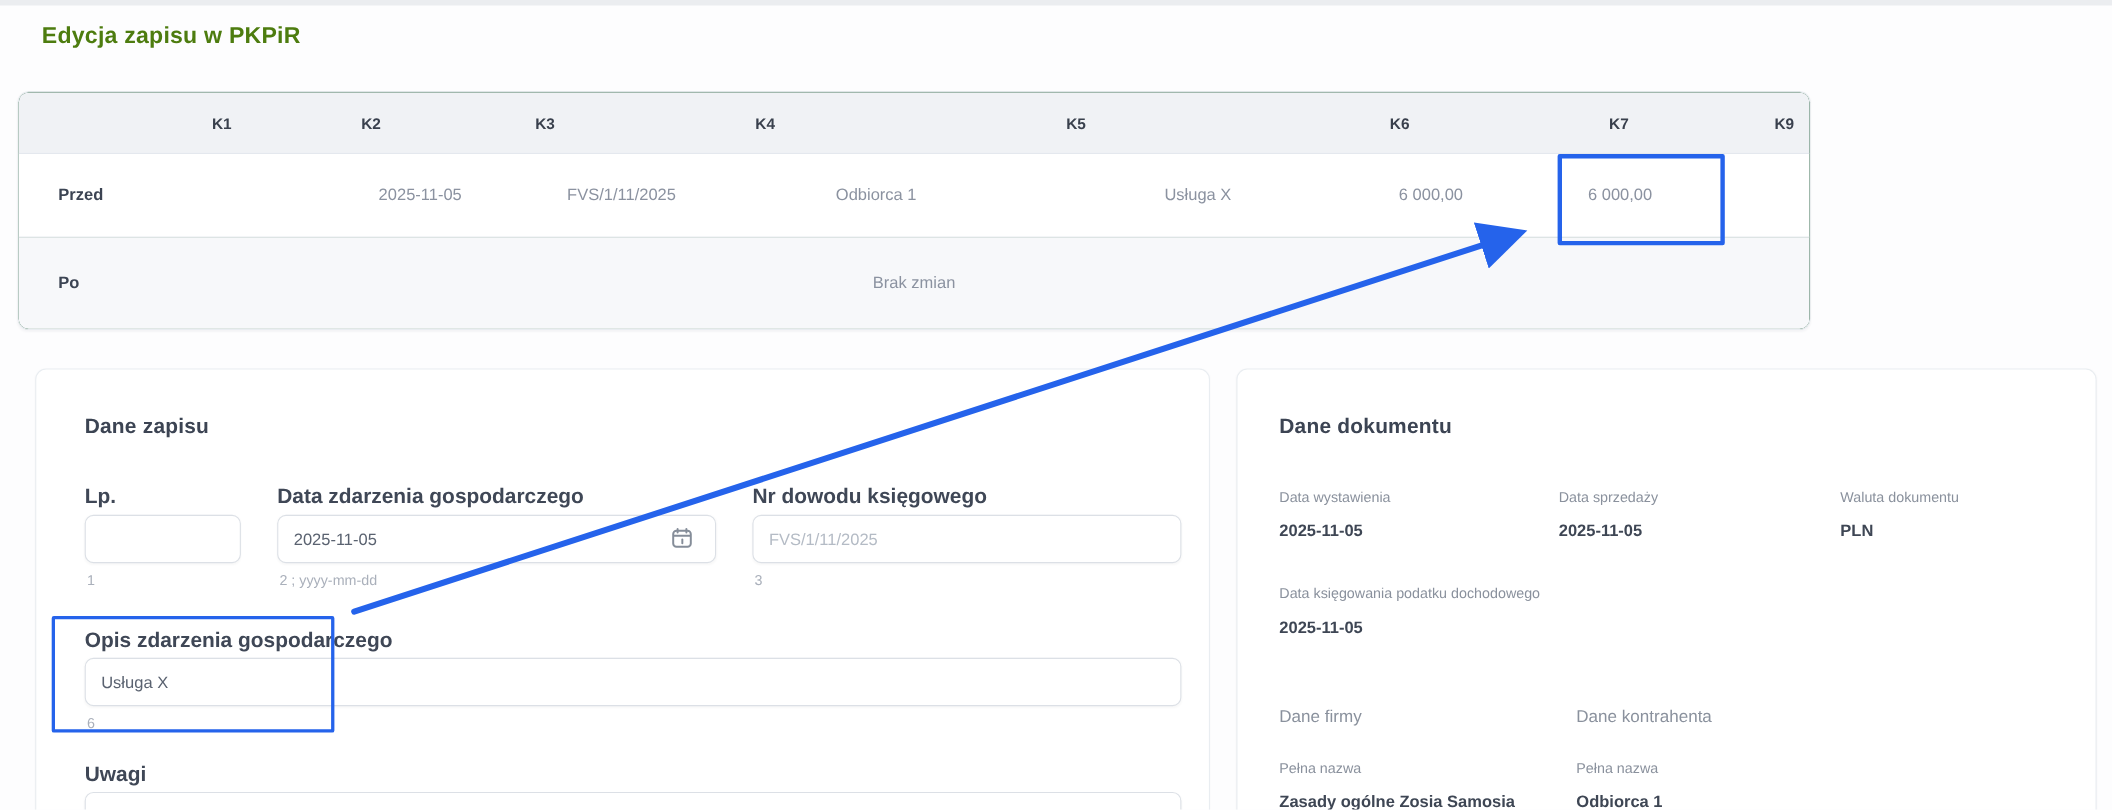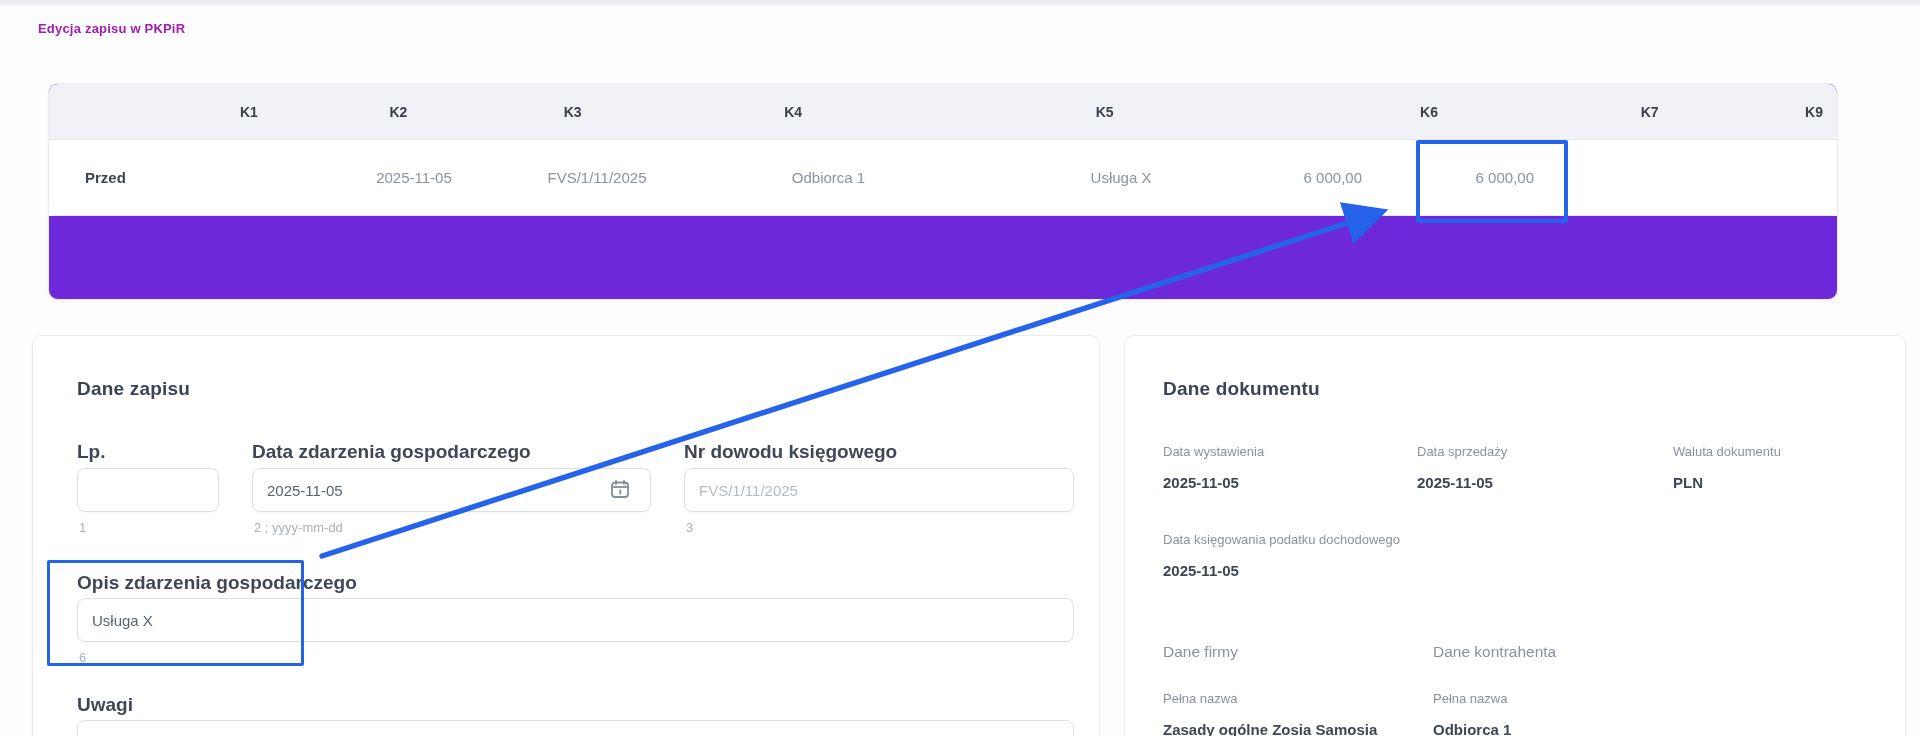--- a/index.html
+++ b/index.html
@@ -9,27 +9,27 @@
     background:#fdfdfe;
     color:#3d4554;
     position:relative;
   }
   .stage { position:absolute; inset:0; width:1920px; height:736px; overflow:hidden; }
 
   .top-strip { position:absolute; left:0; top:0; width:1920px; height:5px; background:#ebedf0; }
 
   .page-title {
     position:absolute; left:38px; top:21px;
-    font-size:13px; font-weight:bold; color:#a21caf; letter-spacing:.2px;
+    font-size:21px; font-weight:bold; color:#4d7c0f; letter-spacing:.2px;
   }
 
   
   .table-card {
-    position:absolute; left:48px; top:83px; width:1790px; height:217px;
-    background:#6d28d9; border:1px solid #e9edf1; border-radius:10px;
+    position:absolute; left:16px; top:83px; width:1630px; height:217px;
+    background:#14532d; border:1px solid #e9edf1; border-radius:10px;
     box-shadow:0 1px 2px rgba(16,24,40,.04); overflow:hidden;
   }
   .t-row { display:flex; align-items:center; width:100%; }
   .t-head { height:56px; background:#f0f2f5; border-bottom:1px solid #e4e8ee; }
   .t-przed { height:76px; background:#fff; border-bottom:1px solid #e8ebf0; }
   .t-po { height:83px; background:#f7f8fa; position:relative; }
   .cell { font-size:15px; text-align:center; color:#8b92a0; }
   .t-head .cell { font-size:14px; font-weight:bold; color:#39404d; }
   .c0 { width:142px; text-align:left; padding-left:36px; font-weight:bold; color:#3c4453; font-size:15px; }
   .c1 { width:132px; } .c2 { width:182px; } .c3 { width:184px; } .c4 { width:279px; }
@@ -105,20 +105,24 @@
     <div class="t-row t-przed">
       <div class="cell c0">Przed</div>
       <div class="cell c1"></div>
       <div class="cell c2">2025-11-05</div>
       <div class="cell c3">FVS/1/11/2025</div>
       <div class="cell c4">Odbiorca 1</div>
       <div class="cell c6">Usługa X</div>
       <div class="cell c7">6 000,00</div>
       <div class="cell c9">6 000,00</div>
     </div>
+    <div class="t-row t-po">
+      <div class="cell c0">Po</div>
+      <div class="po-msg">Brak zmian</div>
+    </div>
   </div>
 
   <div class="panel panel-left">
     <div class="panel-title" style="left:44px; top:42px;">Dane zapisu</div>
 
     <div class="fld-label" style="left:44px; top:105px;">Lp.</div>
     <input class="fld-input" style="left: 44px; top: 132px; width: 142px;" value="">
     <div class="fld-helper" style="left:46px; top:184px;">1</div>
 
     <div class="fld-label" style="left:219px; top:105px;">Data zdarzenia gospodarczego</div>

